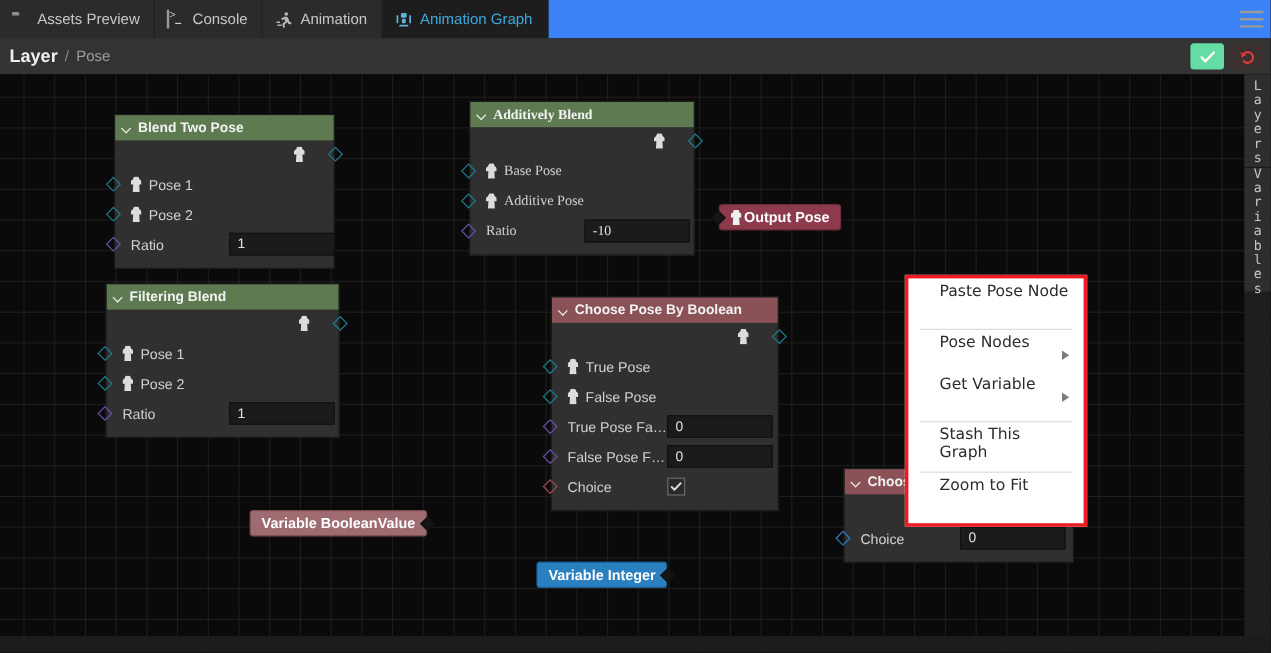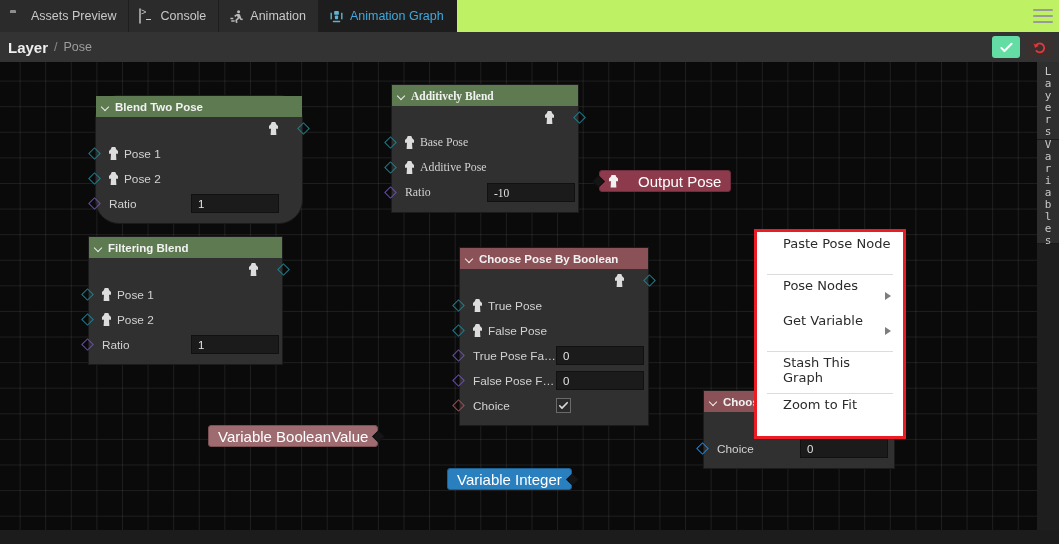--- a/index.html
+++ b/index.html
@@ -7,21 +7,21 @@
     width: 1059px; height: 544px;
     background: #1c1c1c;
     font-family: "Liberation Sans", sans-serif;
     overflow: hidden;
   }
   #app { position: relative; width: 1059px; height: 544px; background: #0a0a0a; }
 
   
   .tabbar {
     position: absolute; top: 0; left: 0; width: 1059px; height: 32px;
-    background: #bef264; display: flex; align-items: stretch;
+    background: #3b82f6; display: flex; align-items: stretch;
   }
   .tab {
     display: flex; align-items: center; gap: 6px;
     padding: 0 12px 0 10px; height: 32px;
     font-size: 12.5px; color: #c8c8c8;
     border-right: 1px solid #1e1e1e;
     background: #2b2b2b; cursor: default; white-space: nowrap;
   }
   .tab.active { background: #1d1d1d; color: #3fa9dd; }
   .tab .ticon { width: 15px; height: 15px; display: inline-block; position: relative; flex: 0 0 15px; }
@@ -126,22 +126,22 @@
   }
   .port.teal   { border: 1.6px solid #1e7d8c; }
   .port.purple { border: 1.6px solid #6a4fa8; }
   .port.pink   { border: 1.6px solid #9b4d55; }
   .port.blue   { border: 1.6px solid #2f7fc4; }
   .port.dark   { border: 1.6px solid #101010; background: #151515; }
 
   
   .pill {
     position: absolute; height: 22px; border-radius: 3px;
-    display: flex; align-items: center; gap: 20px; padding: 0 9px;
-    font-size: 15px; font-weight: normal; color: #ffffff;
+    display: flex; align-items: center; gap: 2px; padding: 0 9px;
+    font-size: 12px; font-weight: bold; color: #ffffff;
   }
   .pill.crimson { background: #8c3a4c; border: 1px solid #6d2d3c; }
   .pill.mauve   { background: #9d6b70; border: 1px solid #7b5055; }
   .pill.blue    { background: #2a7fbf; border: 1px solid #1d5f91; }
 
   
   .ctxmenu {
     position: absolute; background: #ffffff; border: 3px solid #ec1c24;
     width: 152px; padding: 4px 0;
   }
@@ -236,21 +236,21 @@
         <svg viewBox="0 0 16 16">
             <path d="M3.6 7.2a4.8 4.8 0 1 1 1.1 4.5" stroke="#e03a3a" stroke-width="1.9" fill="none" stroke-linecap="round"></path>
             <path d="M1.4 3.8l2.4 3.8 3.6-1.2z" fill="#e03a3a"></path>
           </svg>
       </div>
     </div>
   </div>
 
   <div class="canvas">
 
-    <div class="node" style="left:95px; top:33px; width:208px;border-radius:24px;">
+    <div class="node" style="left:95px; top:33px; width:184px;">
       <div class="node-hdr green">
         <span class="chev"></span>
         <span>Blend Two Pose</span>
       </div>
       <div class="node-body">
         <div class="out-row">
           <span class="pose-glyph" style="right:24px;"></span>
           <span class="port teal" style="right:-6px; top:7px;"></span>
         </div>
         <div class="row">

